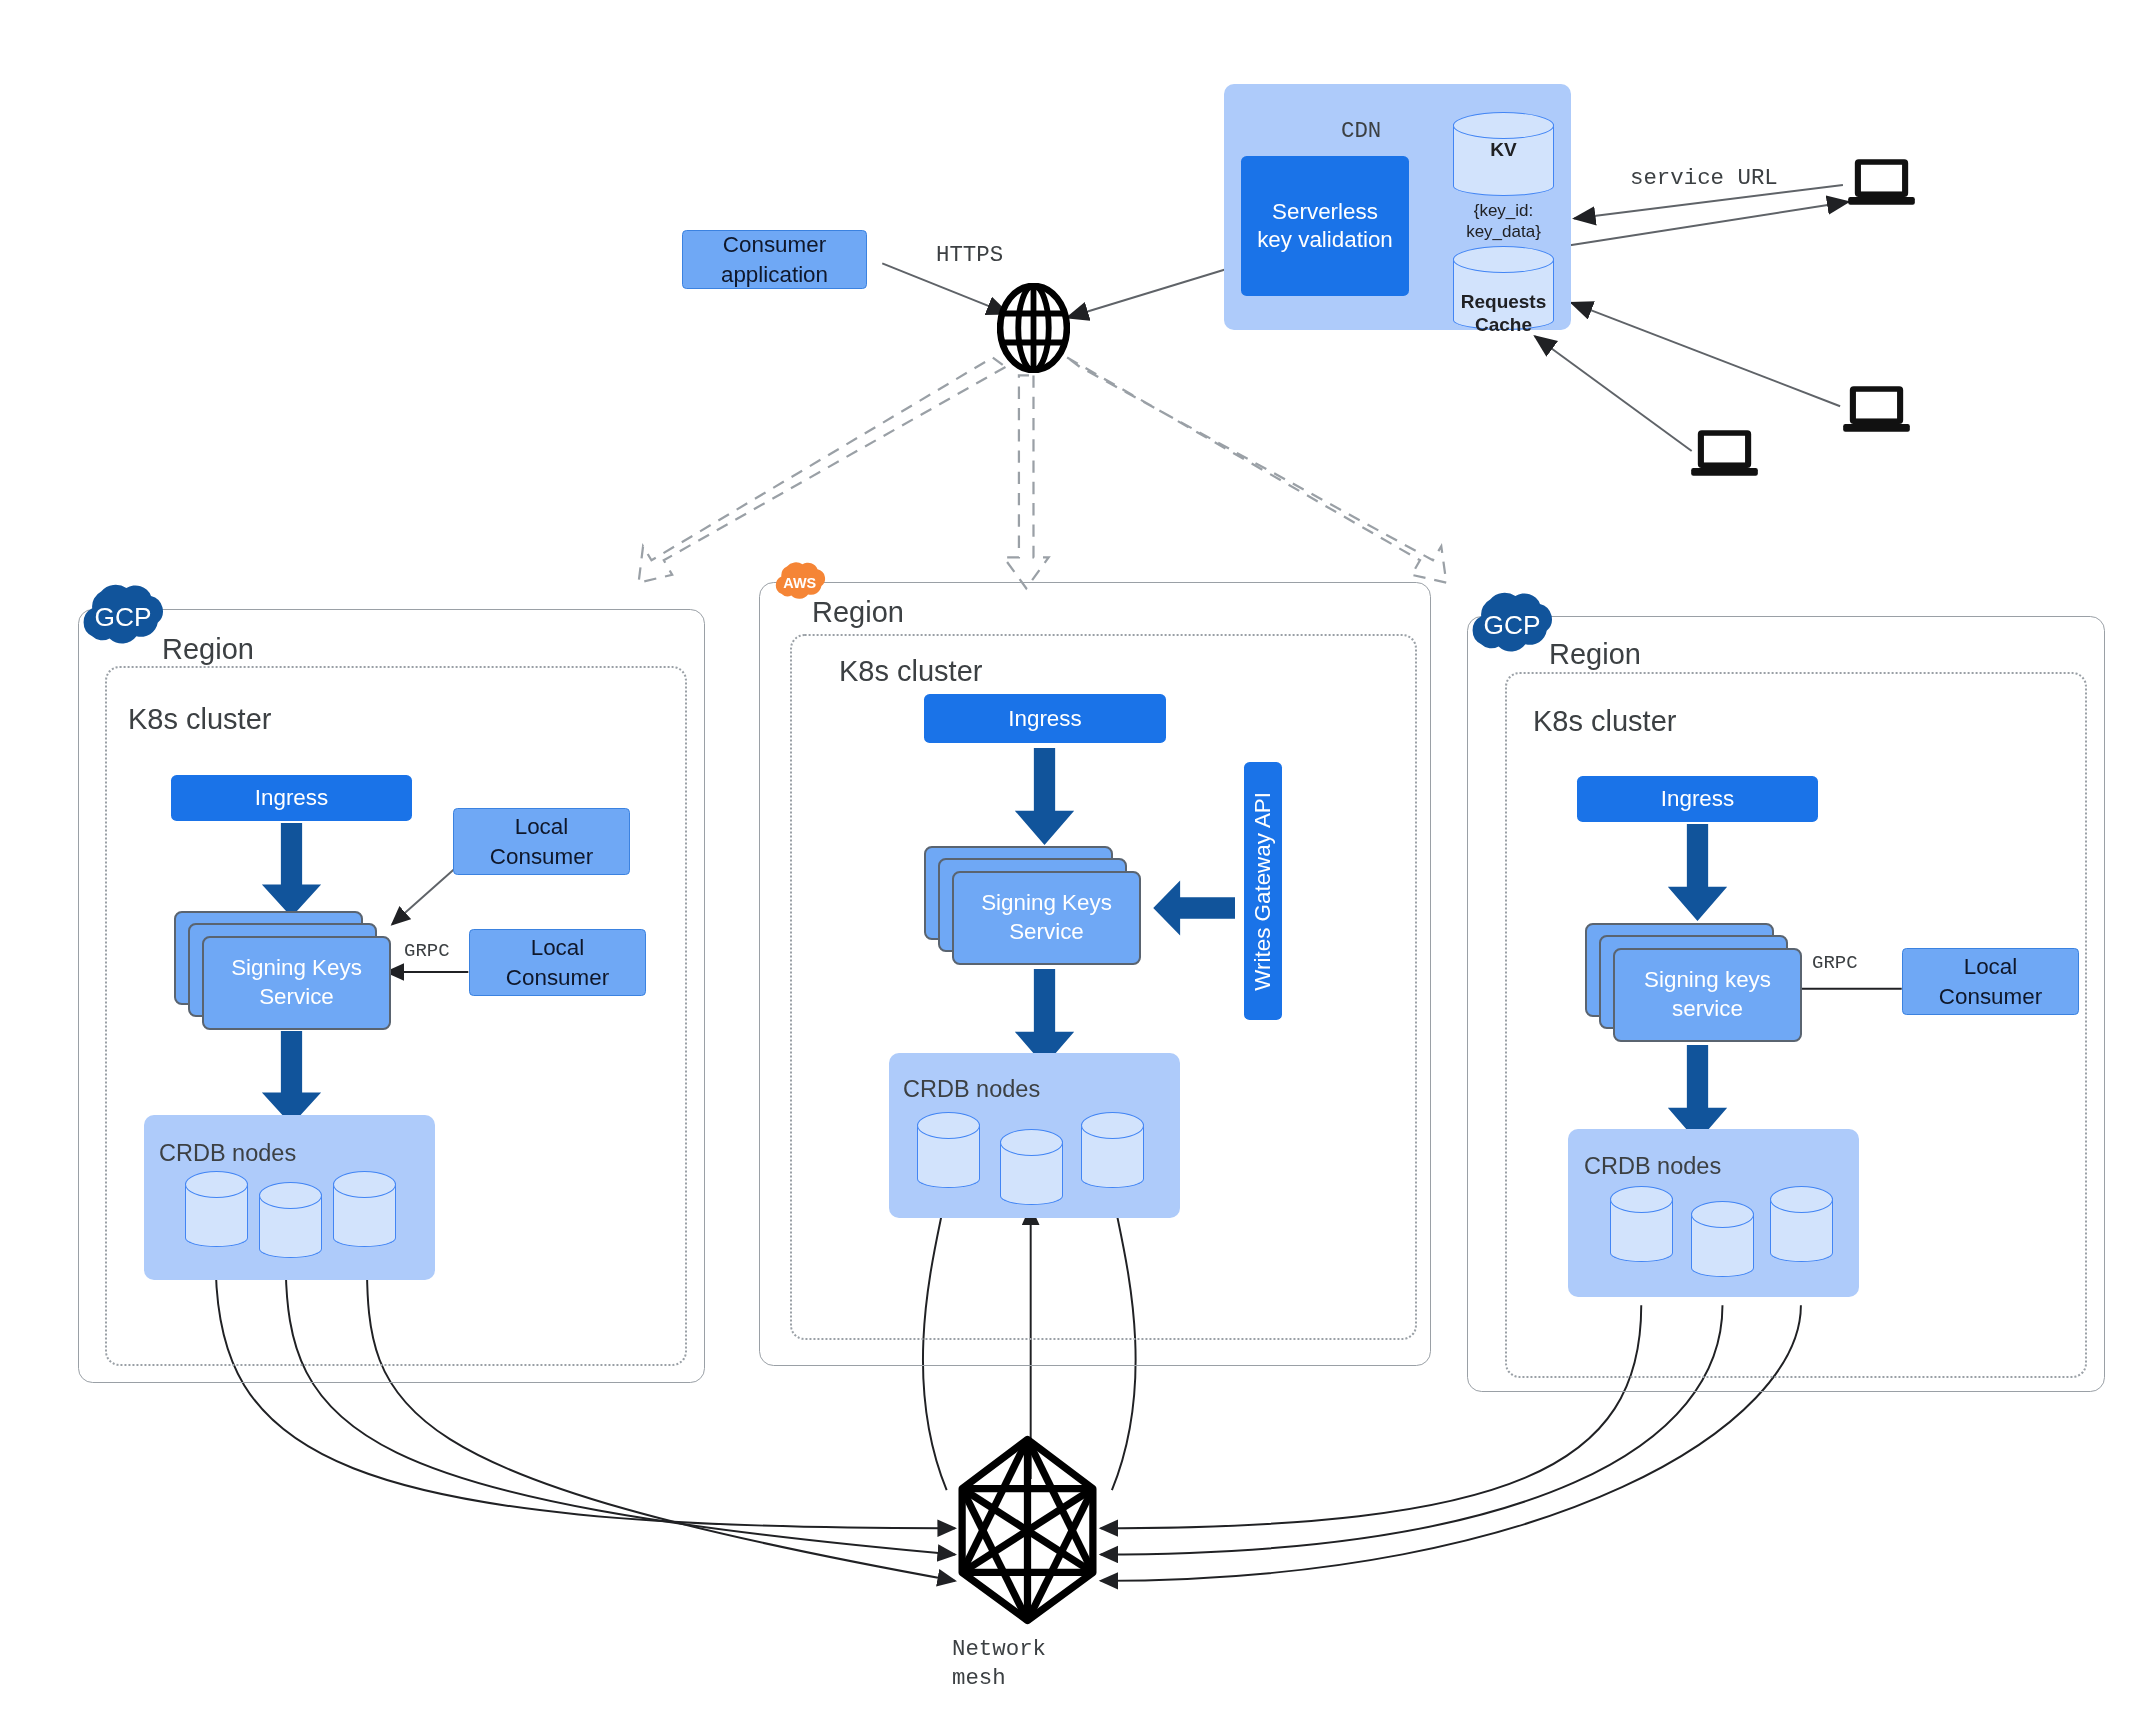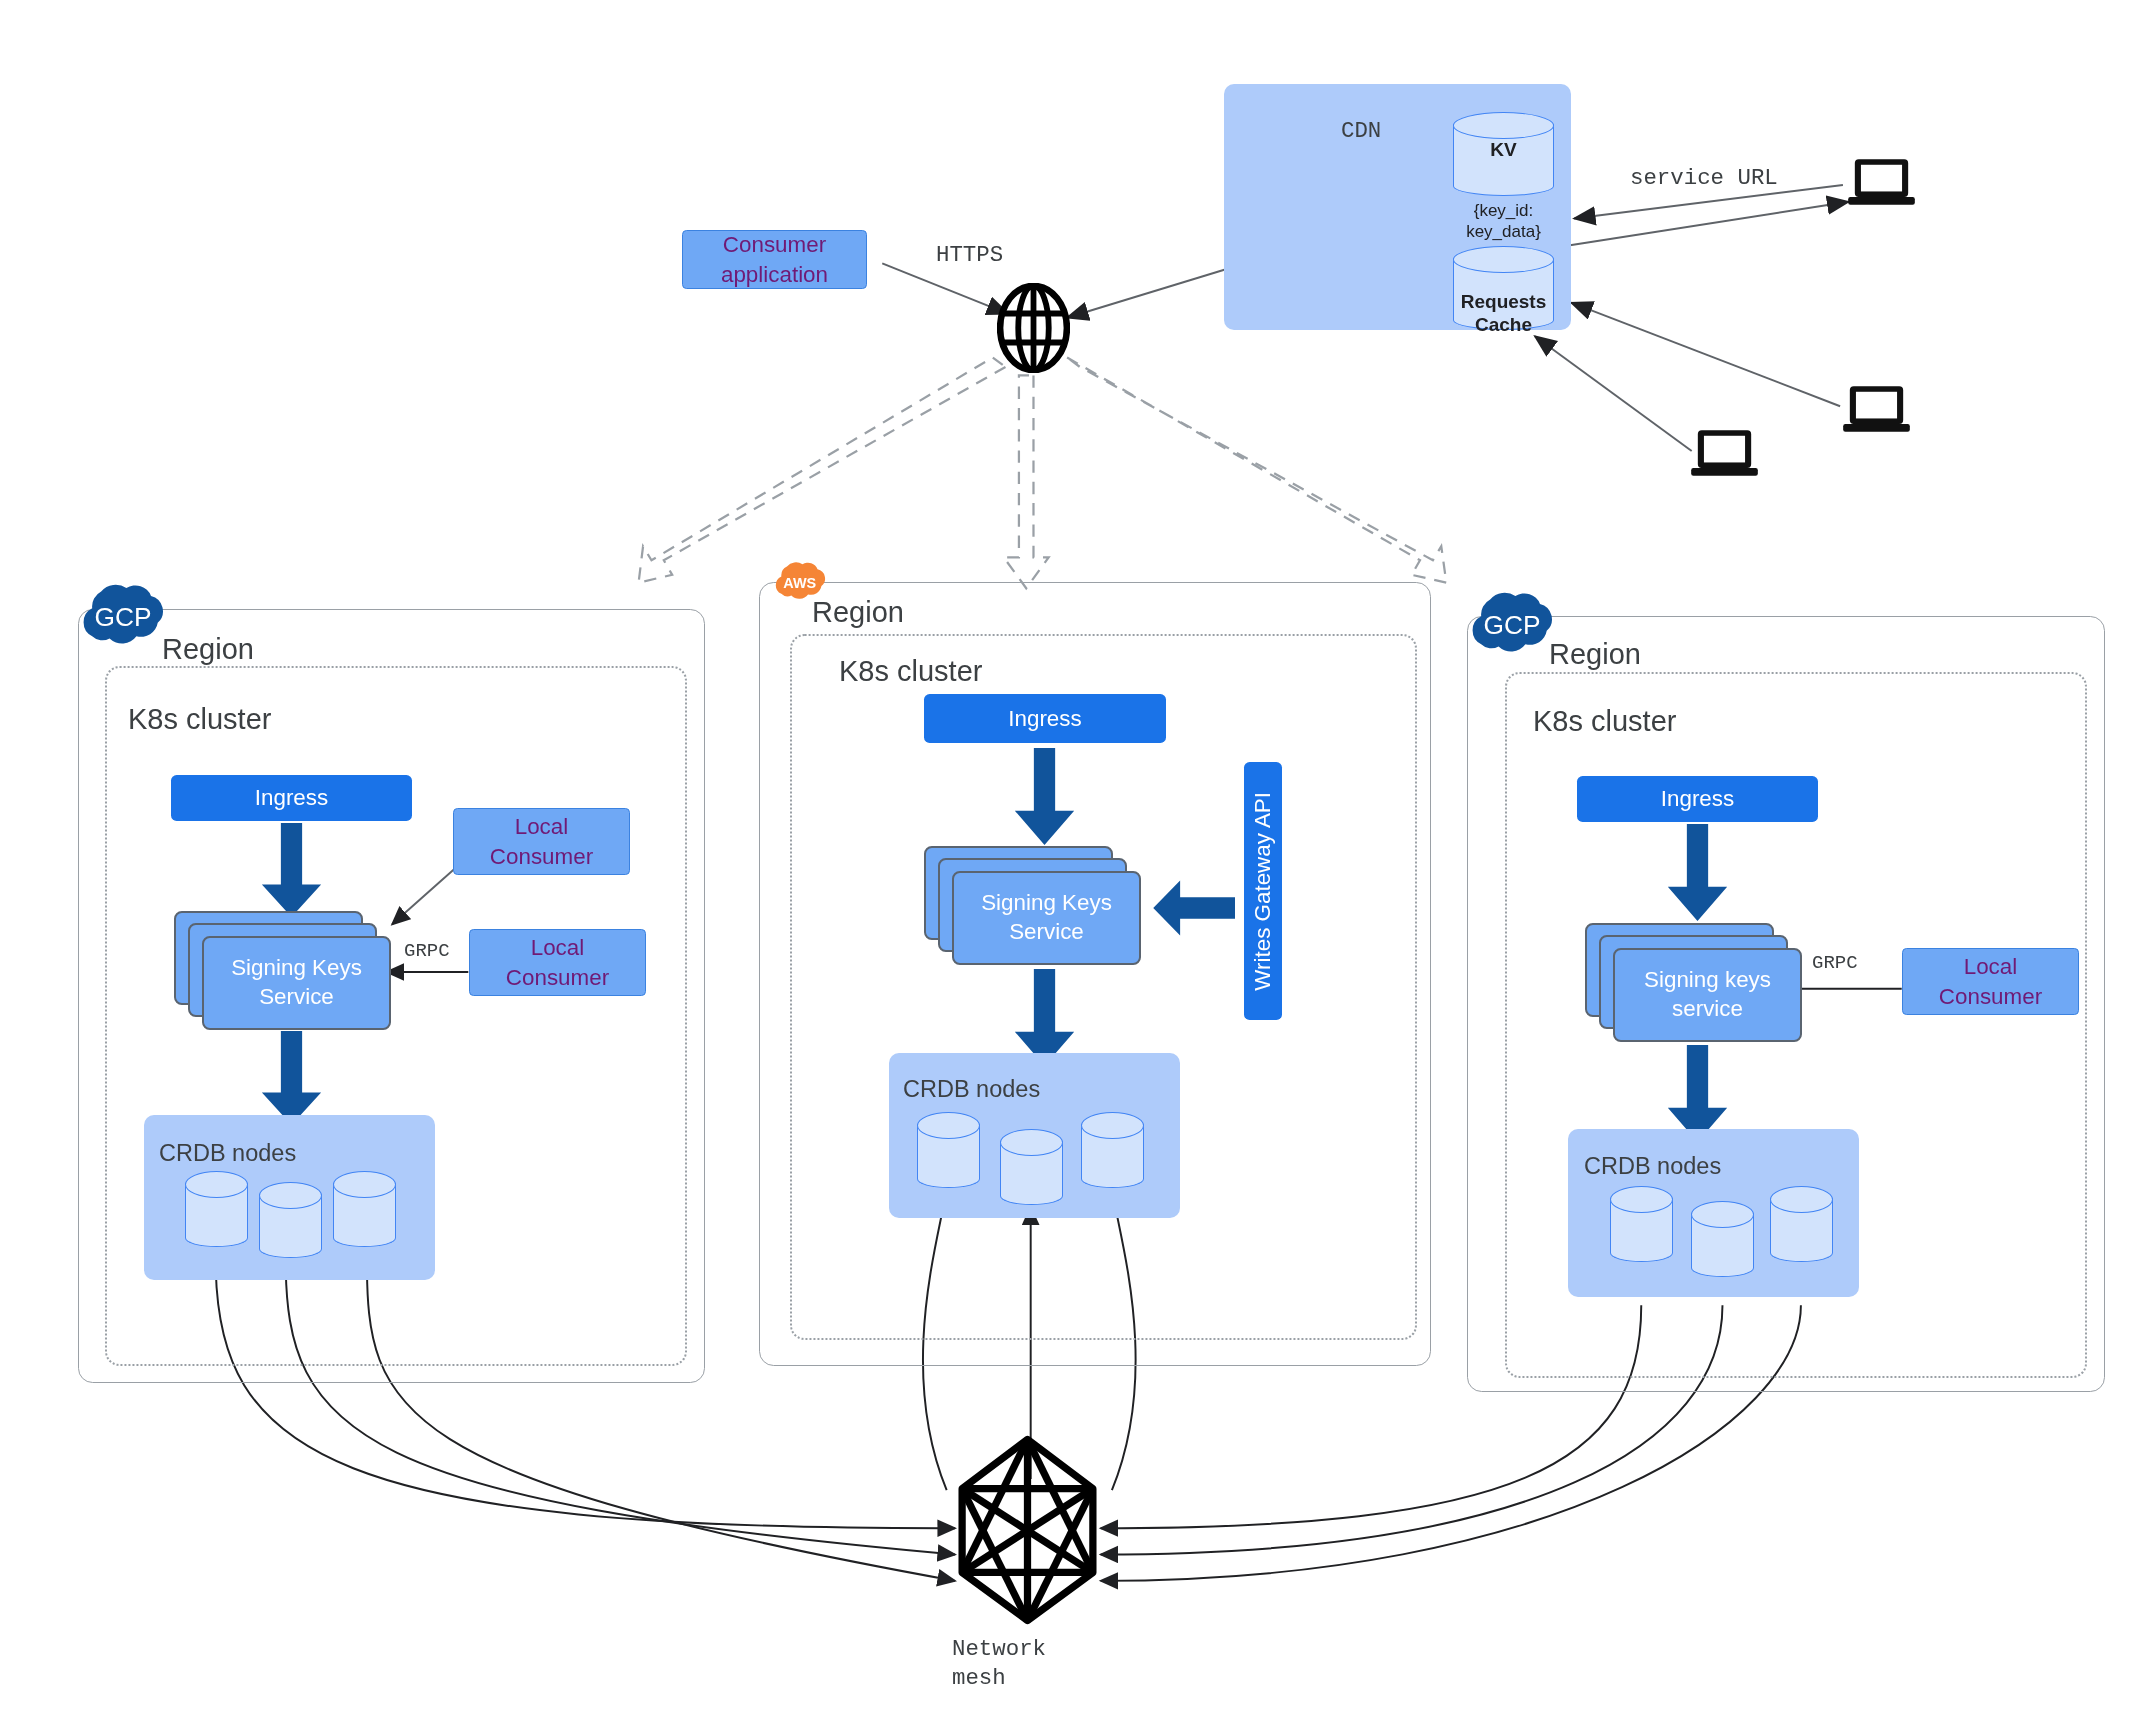--- a/index.html
+++ b/index.html
@@ -14,21 +14,21 @@
   svg.layer{position:absolute;left:0;top:0;width:2151px;height:1735px;overflow:visible;pointer-events:none;}
   .node{position:absolute;box-sizing:border-box;}
 
   
   .box-strong{
     background:#1a73e8;color:#ffffff;border-radius:5.6px;
     display:flex;align-items:center;justify-content:center;text-align:center;
     font-size:22.4px;line-height:1.25;
   }
   .box-light{
-    background:#6fa8f5;color:#701a75;border:1.7px solid #3b82e0;border-radius:4.5px;
+    background:#6fa8f5;color:#0f172a;border:1.7px solid #3b82e0;border-radius:4.5px;
     display:flex;align-items:center;justify-content:center;text-align:center;
     font-size:22.4px;line-height:1.3;
   }
   .container-solid{
     border:1.7px solid #9aa0a6;border-radius:14.6px;background:transparent;
   }
   .container-dotted{
     border:2.2px dotted #9aa0a6;border-radius:14.6px;background:transparent;
   }
   .container-label{
@@ -130,20 +130,24 @@
     <path d="M1985,2660 C2075,2440 1995,2200 1985,2120" stroke="#202124" stroke-width="3.5" fill="none" marker-end="url(#ahs)"></path>
 
     <path d="M2930,2330 C2930,2620 2700,2728 1965,2728" stroke="#202124" stroke-width="3.5" fill="none" marker-end="url(#ahs)"></path>
     <path d="M3075,2330 C3075,2580 2740,2775 1965,2775" stroke="#202124" stroke-width="3.5" fill="none" marker-end="url(#ahs)"></path>
     <path d="M3215,2330 C3215,2540 2780,2822 1965,2822" stroke="#202124" stroke-width="3.5" fill="none" marker-end="url(#ahs)"></path>
   </svg>
 
   <div class="node panel-fill" style="left:1224px;top:84px;width:347px;height:246px;"></div>
   <div class="plain-label" style="left:1341px;top:118px;">CDN</div>
 
+  <div class="node box-strong" style="left:1241px;top:156px;width:168px;height:140px;white-space:pre-line;">
+    <span>Serverless
+key validation</span>
+  </div>
 
   <div class="cyl" style="left:1453px;top:112px;width:101px;height:84px;">
     <div class="body"></div>
     <div class="top"></div>
     <div class="lbl">KV</div>
     <div class="lbl" style="top:48px;font-weight:normal;font-size:17px;white-space:pre-line;margin-top:41px;">{key_id:
 key_data}</div>
   </div>
 
   <div class="cyl" style="left:1453px;top:246px;width:101px;height:84px;">

